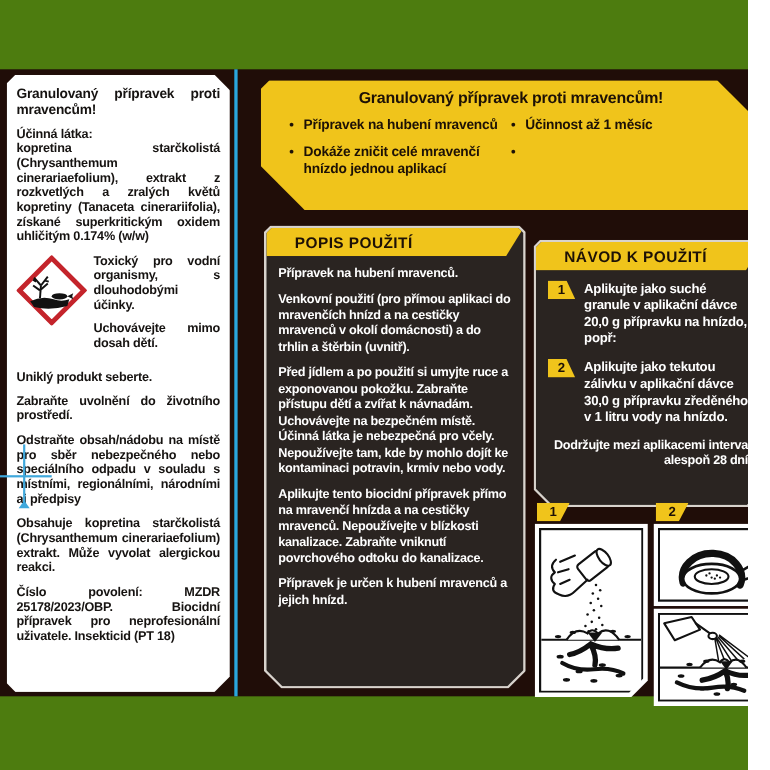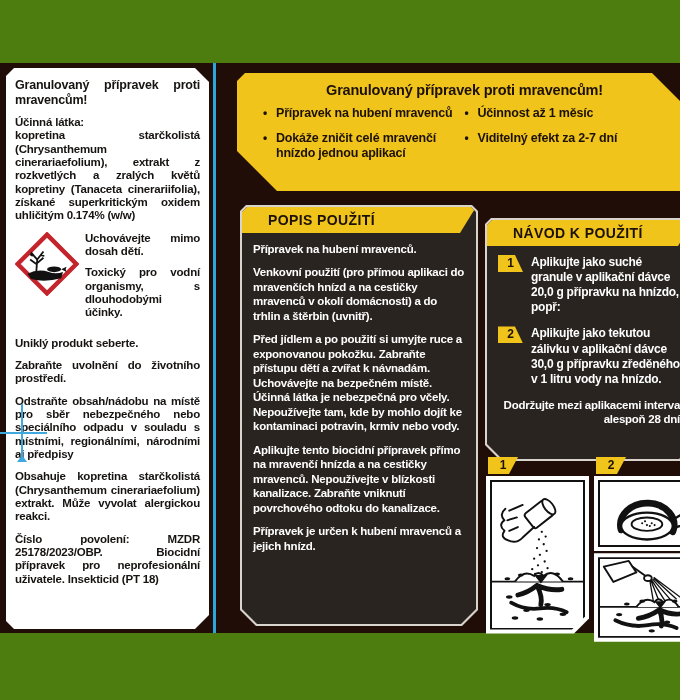--- a/index.html
+++ b/index.html
@@ -86,22 +86,22 @@
               <path d="M25 31 L18 23 M25 31 L32 22 M24 36 L17 31 M25 35 L32 29 M20 27 L17 25 M29 26 L33 27"></path>
             </g>
             <path d="M14 47 q12-6 24-2 q8 3 16 0 l-2 7 q-18 5-34 1 z" fill="#111"></path>
             <g fill="#111">
               <ellipse cx="44" cy="42" rx="8" ry="3.2"></ellipse>
               <path d="M52 42 l6 -3 l-1 3 l1 3 z"></path>
             </g>
           </svg>
         </span>
         <div class="hazard-texts">
+          <p>Toxický pro vodní organismy, s dlouhodobými účinky.</p>
           <p>Uchovávejte mimo dosah dětí.</p>
-          <p>Toxický pro vodní organismy, s dlouhodobými účinky.</p>
         </div>
       </div>
       <p>Uniklý produkt seberte.</p>
       <p>Zabraňte uvolnění do životního prostředí.</p>
       <p>Odstraňte obsah/nádobu na místě pro sběr nebezpečného nebo speciálního odpadu v souladu s místními, regionálními, národními ai předpisy</p>
       <p>Obsahuje kopretina starčkolistá (Chrysanthemum cinerariaefolium) extrakt. Může vyvolat alergickou reakci.</p>
       <p>Číslo povolení: MZDR 25178/2023/OBP. Biocidní přípravek pro neprofesionální uživatele. Insekticid (PT 18)</p>
     </div>
 
     <div class="blue-vline"></div>
@@ -122,21 +122,20 @@
             <span>Dokáže zničit celé mravenčí hnízdo jednou aplikací</span>
           </div>
         </div>
         <div class="banner-col">
           <div class="bullet-item">
             <span class="bullet-dot">•</span>
             <span>Účinnost až 1 měsíc</span>
           </div>
           <div class="bullet-item">
             <span class="bullet-dot">•</span>
-            <span>Viditelný efekt za 2-7 dní</span>
           </div>
         </div>
       </div>
     </div>
 
     <div class="panel-outer popis-panel">
       <div class="panel-inner">
         <div class="panel-header">POPIS POUŽITÍ</div>
         <div class="panel-body">
           <p>Přípravek na hubení mravenců.</p>

